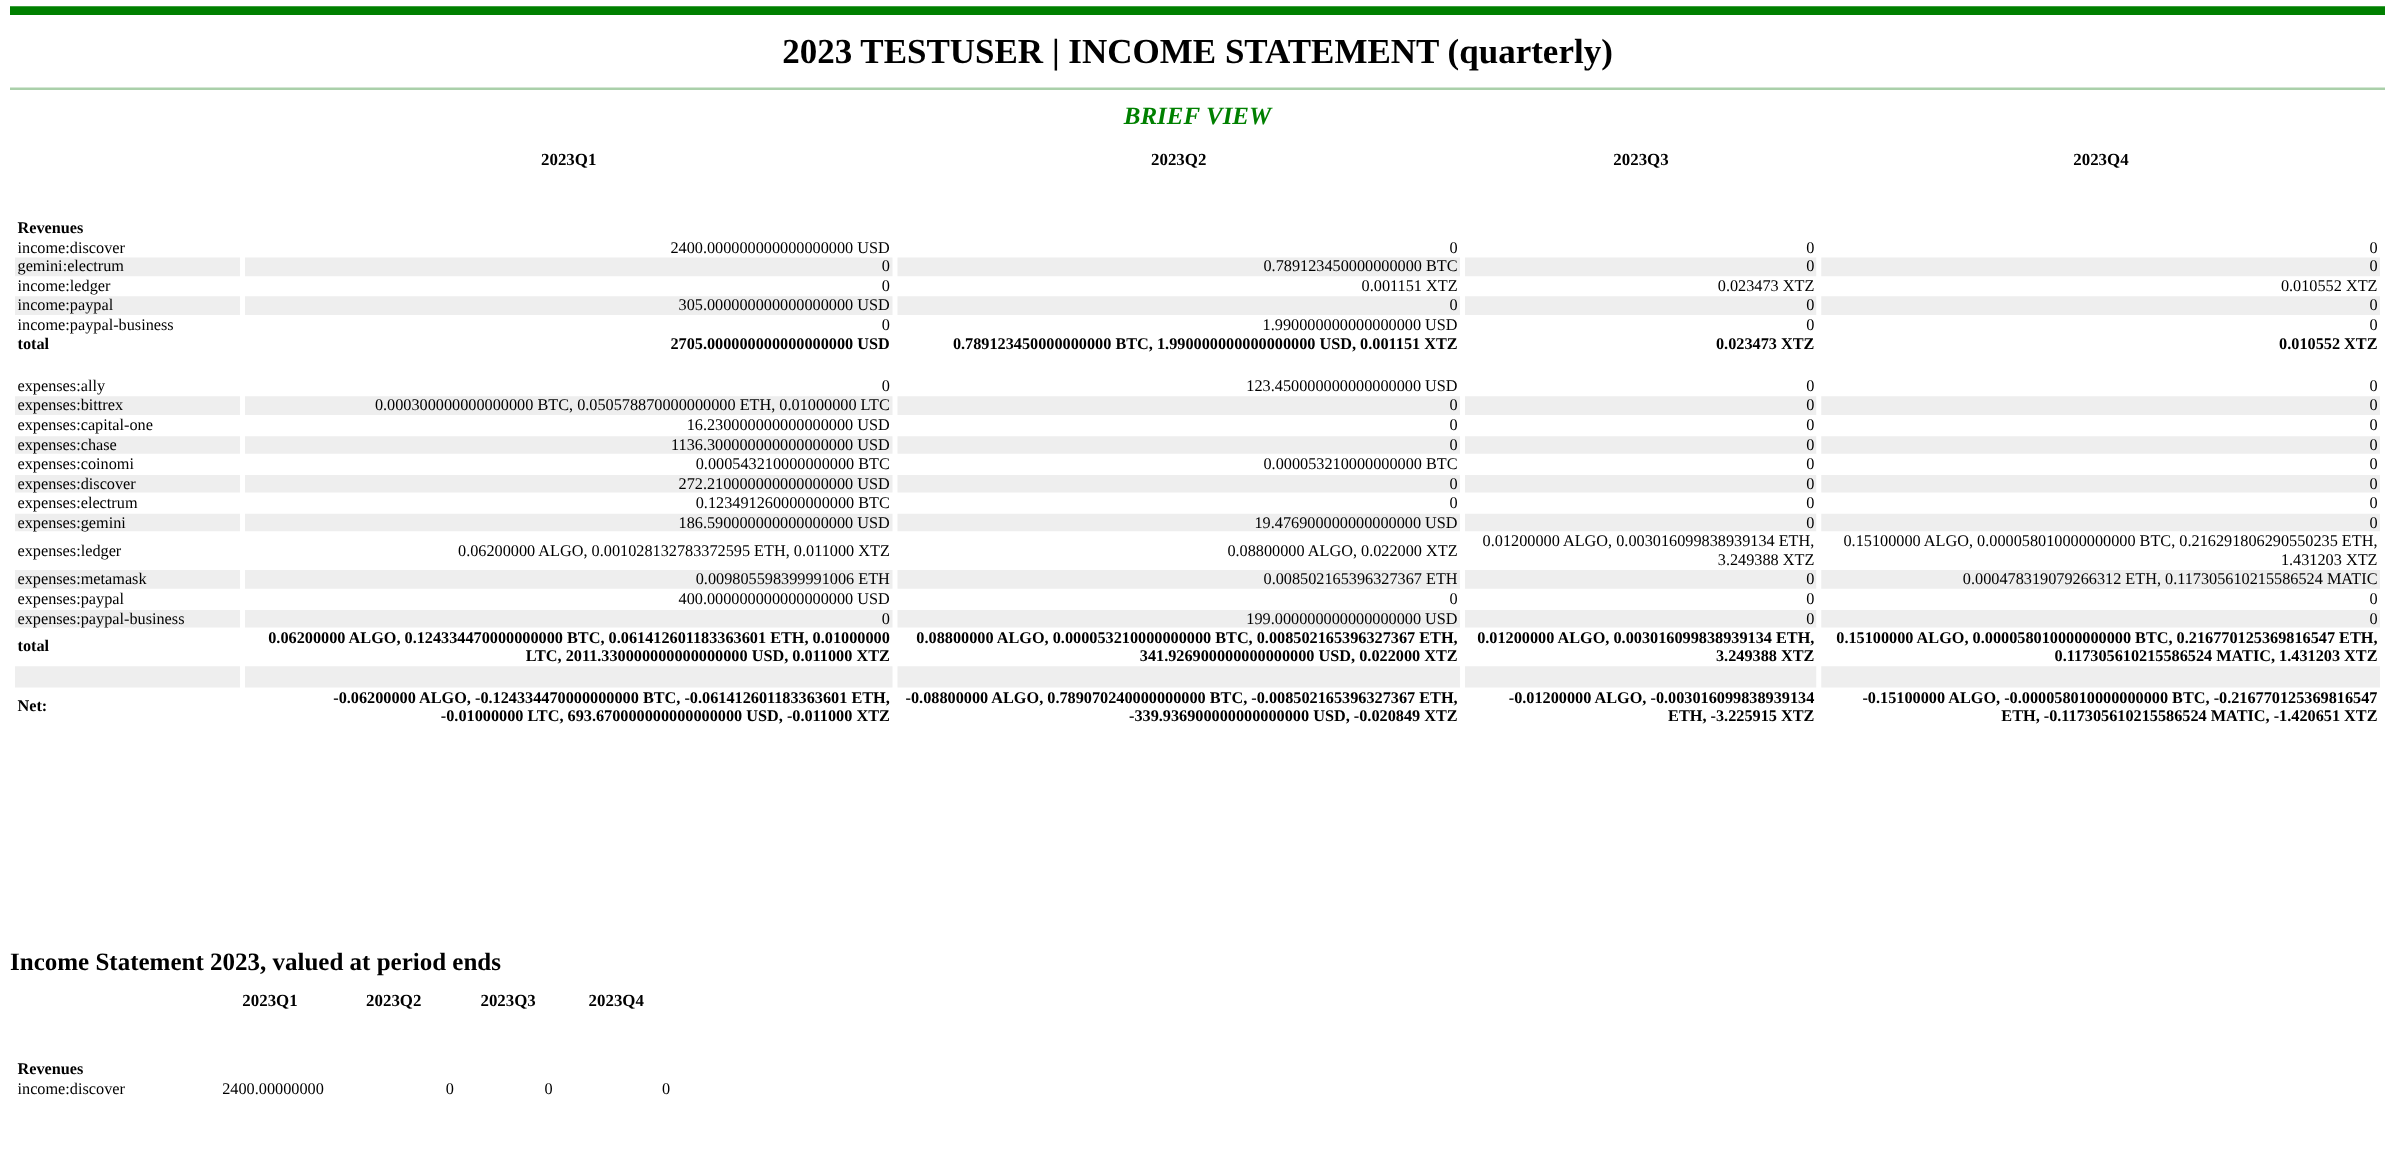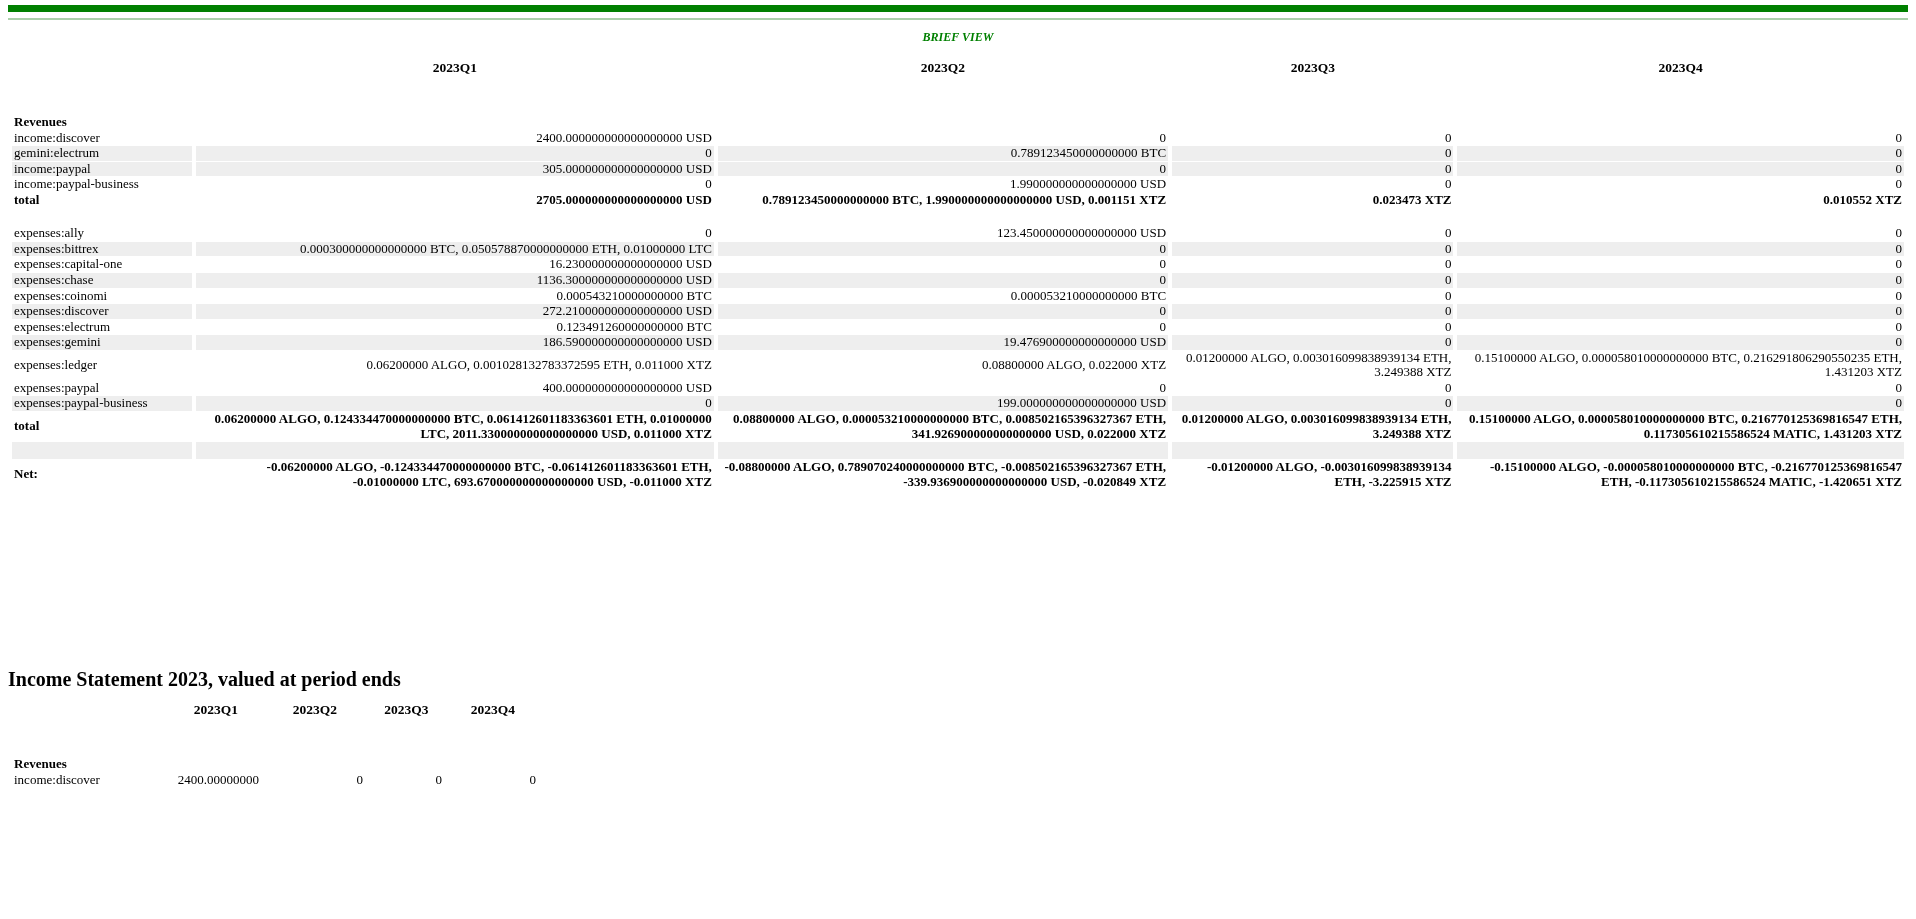--- a/index.html
+++ b/index.html
@@ -15,21 +15,21 @@
   }
   .page{margin:0 8px;}
   .topbar{margin-top:5px;height:7px;background:var(--accent);}
   h1.report-title{
     text-align:center;font-size:28px;font-weight:bold;
     margin:14px 0 12px 0;letter-spacing:0px;
   }
   hr.green-rule{border:none;border-top:2px solid var(--divider);margin:6px 0 10px 0;}
   .brief-view{
     text-align:center;color:var(--accent);font-weight:bold;font-style:italic;
-    font-size:12px;margin:8px 0 14px 0;
+    font-size:20px;margin:8px 0 14px 0;
   }
   h2.stmt-heading{font-size:20px;font-weight:bold;margin:14px 0 10px 0;}
   table.stmt{
     border-collapse:separate;border-spacing:4px 1px;
     font-size:13px;line-height:1.12;
   }
   table.stmt.full{width:100%;}
   table.stmt td, table.stmt th{padding:0 2px;vertical-align:middle;}
   table.stmt th.colhead{font-weight:bold;font-size:13.5px;padding-bottom:2px;}
   td.lblcell{text-align:left;white-space:nowrap;}
@@ -55,20 +55,21 @@
   table.t2 col.c-q4{width:90px;}
   .valued-section{margin-top:178px;}
 </style>
 </head>
 <body>
 
 <div class="page">
 
   <div class="topbar"></div>
 
+  <h1 class="report-title">2023 TESTUSER | INCOME STATEMENT (quarterly)</h1>
 
   <hr class="green-rule">
 
   <div class="brief-view">BRIEF VIEW</div>
 
 
   <table class="stmt full t1">
     <colgroup>
       <col class="c-label">
         <col class="c-q1">
@@ -112,20 +113,27 @@
           <td class="amt">0</td>
           <td class="amt">0</td>
         </tr>
         <tr class="shaded">
           <td class="lblcell acct-label">gemini:electrum</td>
           <td class="amt">0</td>
           <td class="amt">0.789123450000000000 BTC</td>
           <td class="amt">0</td>
           <td class="amt">0</td>
         </tr>
+        <tr>
+          <td class="lblcell acct-label">income:ledger</td>
+          <td class="amt">0</td>
+          <td class="amt">0.001151 XTZ</td>
+          <td class="amt">0.023473 XTZ</td>
+          <td class="amt">0.010552 XTZ</td>
+        </tr>
         <tr class="shaded">
           <td class="lblcell acct-label">income:paypal</td>
           <td class="amt">305.000000000000000000 USD</td>
           <td class="amt">0</td>
           <td class="amt">0</td>
           <td class="amt">0</td>
         </tr>
         <tr>
           <td class="lblcell acct-label">income:paypal-business</td>
           <td class="amt">0</td>
@@ -202,20 +210,27 @@
           <td class="amt">19.476900000000000000 USD</td>
           <td class="amt">0</td>
           <td class="amt">0</td>
         </tr>
         <tr>
           <td class="lblcell acct-label">expenses:ledger</td>
           <td class="amt">0.06200000 ALGO, 0.001028132783372595 ETH, 0.011000 XTZ</td>
           <td class="amt">0.08800000 ALGO, 0.022000 XTZ</td>
           <td class="amt">0.01200000 ALGO, 0.003016099838939134 ETH, 3.249388 XTZ</td>
           <td class="amt">0.15100000 ALGO, 0.000058010000000000 BTC, 0.216291806290550235 ETH, 1.431203 XTZ</td>
+        </tr>
+        <tr class="shaded">
+          <td class="lblcell acct-label">expenses:metamask</td>
+          <td class="amt">0.009805598399991006 ETH</td>
+          <td class="amt">0.008502165396327367 ETH</td>
+          <td class="amt">0</td>
+          <td class="amt">0.000478319079266312 ETH, 0.117305610215586524 MATIC</td>
         </tr>
         <tr>
           <td class="lblcell acct-label">expenses:paypal</td>
           <td class="amt">400.000000000000000000 USD</td>
           <td class="amt">0</td>
           <td class="amt">0</td>
           <td class="amt">0</td>
         </tr>
         <tr class="shaded">
           <td class="lblcell acct-label">expenses:paypal-business</td>

